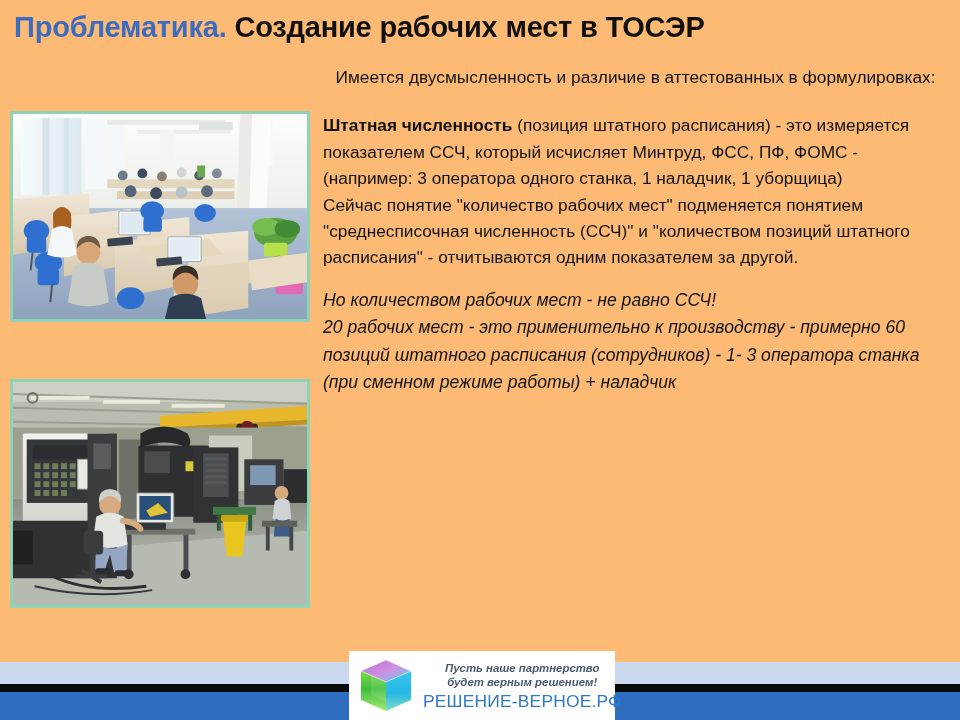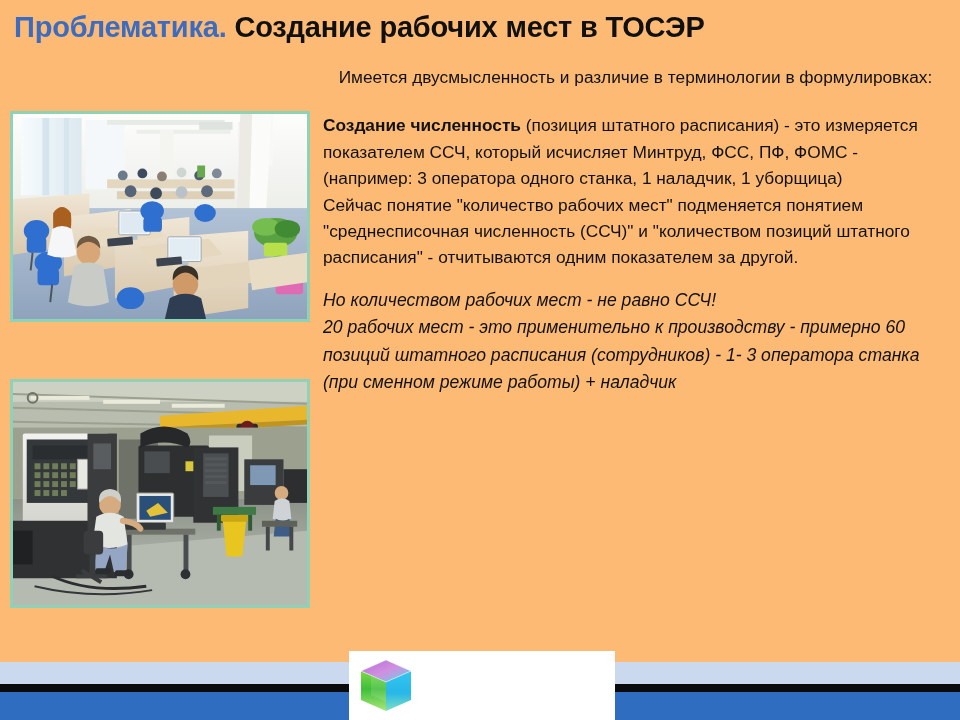--- a/index.html
+++ b/index.html
@@ -418,26 +418,26 @@
       <rect x="258" y="146" width="4" height="24" fill="#45484a"></rect>
       <rect x="282" y="146" width="4" height="24" fill="#45484a"></rect>
 
       <path d="M40 196 q40 18 96 10" stroke="#2b2d2f" stroke-width="3" fill="none"></path>
       <path d="M22 206 q60 14 120 4" stroke="#33363a" stroke-width="2" fill="none"></path>
     </svg>
   </div>
 
   <div class="body-col">
 
-    <p class="para center">Имеется двусмысленность и различие в терминологии в формулировках:</p>
+    <p class="para center">Имеется двусмысленность и различие в аттестованных в формулировках:</p>
 
 
     <div class="gap-lg"></div>
 
-    <p class="para"><b>Создание численность</b><span> (позиция штатного расписания) - это измеряется показателем ССЧ, который исчисляет Минтруд, ФСС, ПФ, ФОМС - (например: 3 оператора одного станка, 1 наладчик, 1 уборщица)</span></p>
+    <p class="para"><b>Штатная численность</b><span> (позиция штатного расписания) - это измеряется показателем ССЧ, который исчисляет Минтруд, ФСС, ПФ, ФОМС - (например: 3 оператора одного станка, 1 наладчик, 1 уборщица)</span></p>
 
     <p class="para">Сейчас понятие "количество рабочих мест" подменяется понятием "среднесписочная численность (ССЧ)" и "количеством позиций штатного расписания" - отчитываются одним показателем за другой.</p>
 
     <div class="gap-md"></div>
 
     <p class="para italic">Но количеством рабочих мест - не равно ССЧ!</p>
 
     <p class="para italic">20 рабочих мест - это применительно к производству - примерно 60 позиций штатного расписания (сотрудников) - 1- 3 оператора станка (при сменном режиме работы) + наладчик</p>
   </div>
 
@@ -465,15 +465,20 @@
             <stop offset="1" stop-color="#7fe0c0"></stop>
           </linearGradient>
         </defs>
         <polygon points="29,3 54,14 29,25 4,14" fill="url(#cubeTop)"></polygon>
         <polygon points="4,14 29,25 29,54 4,43" fill="url(#cubeLeft)"></polygon>
         <polygon points="29,25 54,14 54,43 29,54" fill="url(#cubeRight)"></polygon>
         <polygon points="29,3 54,14 29,25 4,14" fill="none" stroke="#ffffff" stroke-width="1" opacity="0.5"></polygon>
         <polygon points="14,19 29,25 29,45 14,38" fill="#ffffff" opacity="0.12"></polygon>
       </svg>
     </div>
+    <div class="logo-words">
+      <div class="logo-slogan">Пусть наше партнерство</div>
+      <div class="logo-slogan">будет верным решением!</div>
+      <div class="logo-domain">РЕШЕНИЕ-ВЕРНОЕ.РФ</div>
+    </div>
   </div>
 
 </div>
 
 </body></html>

